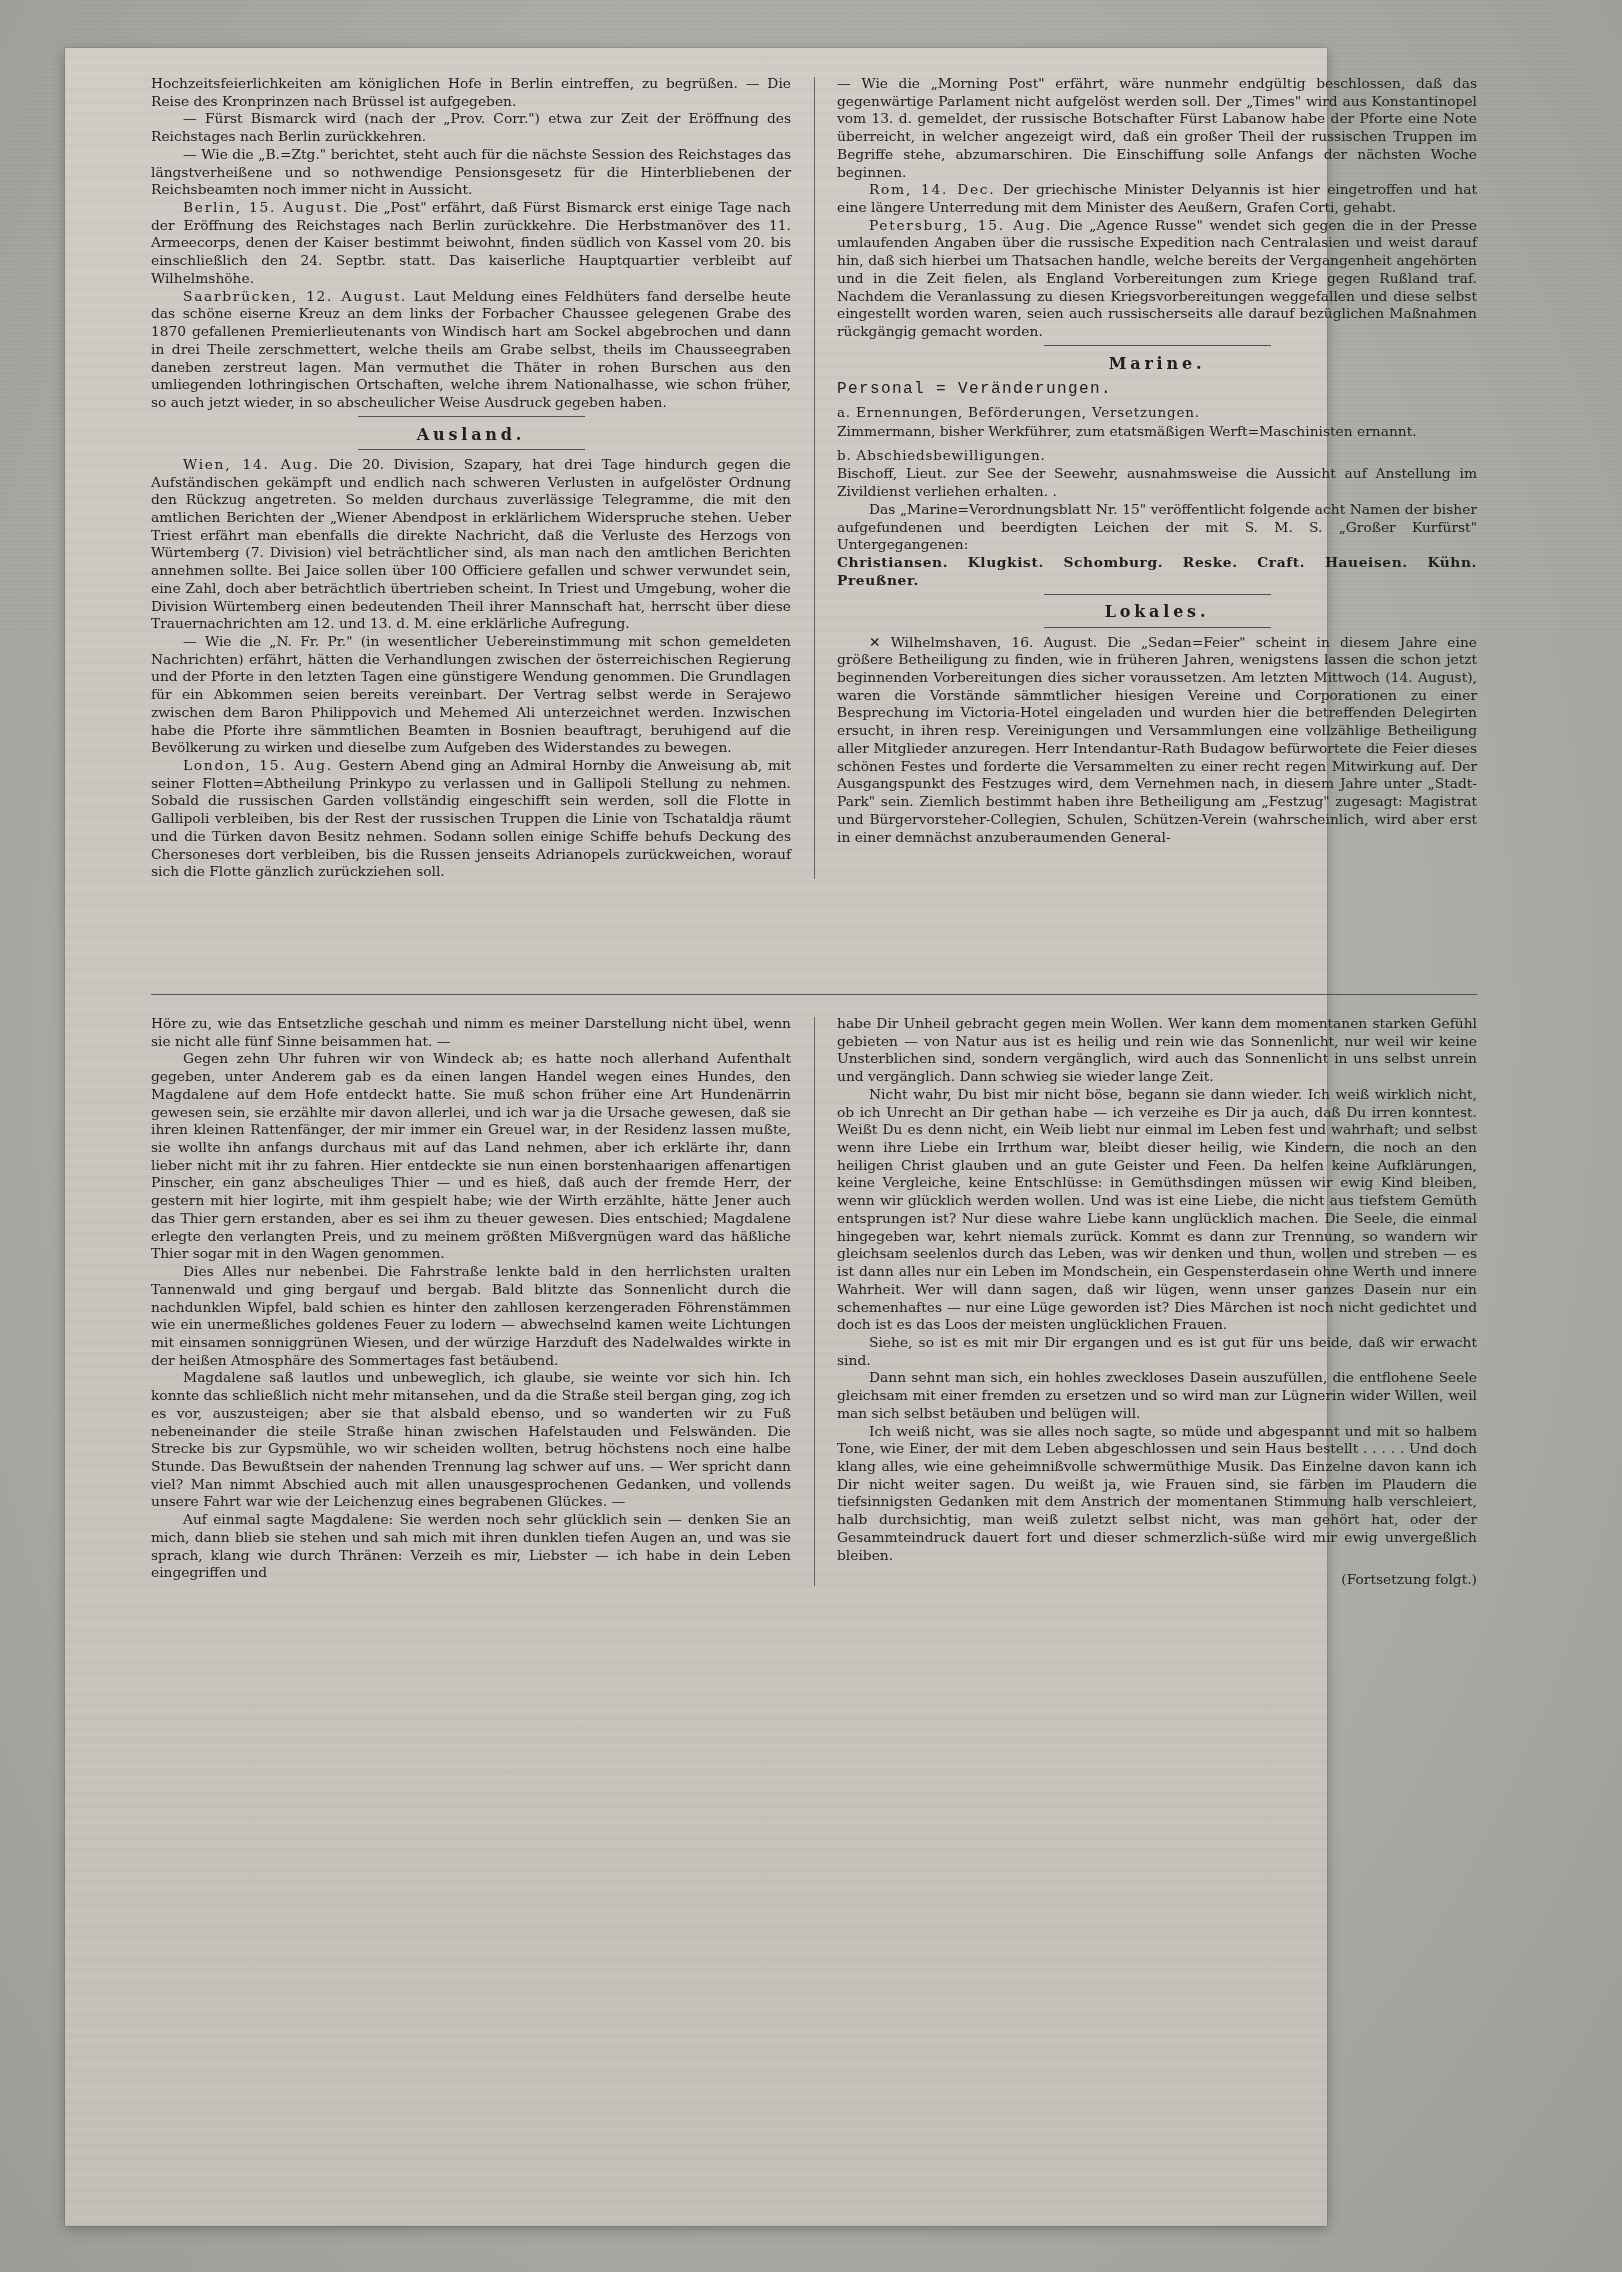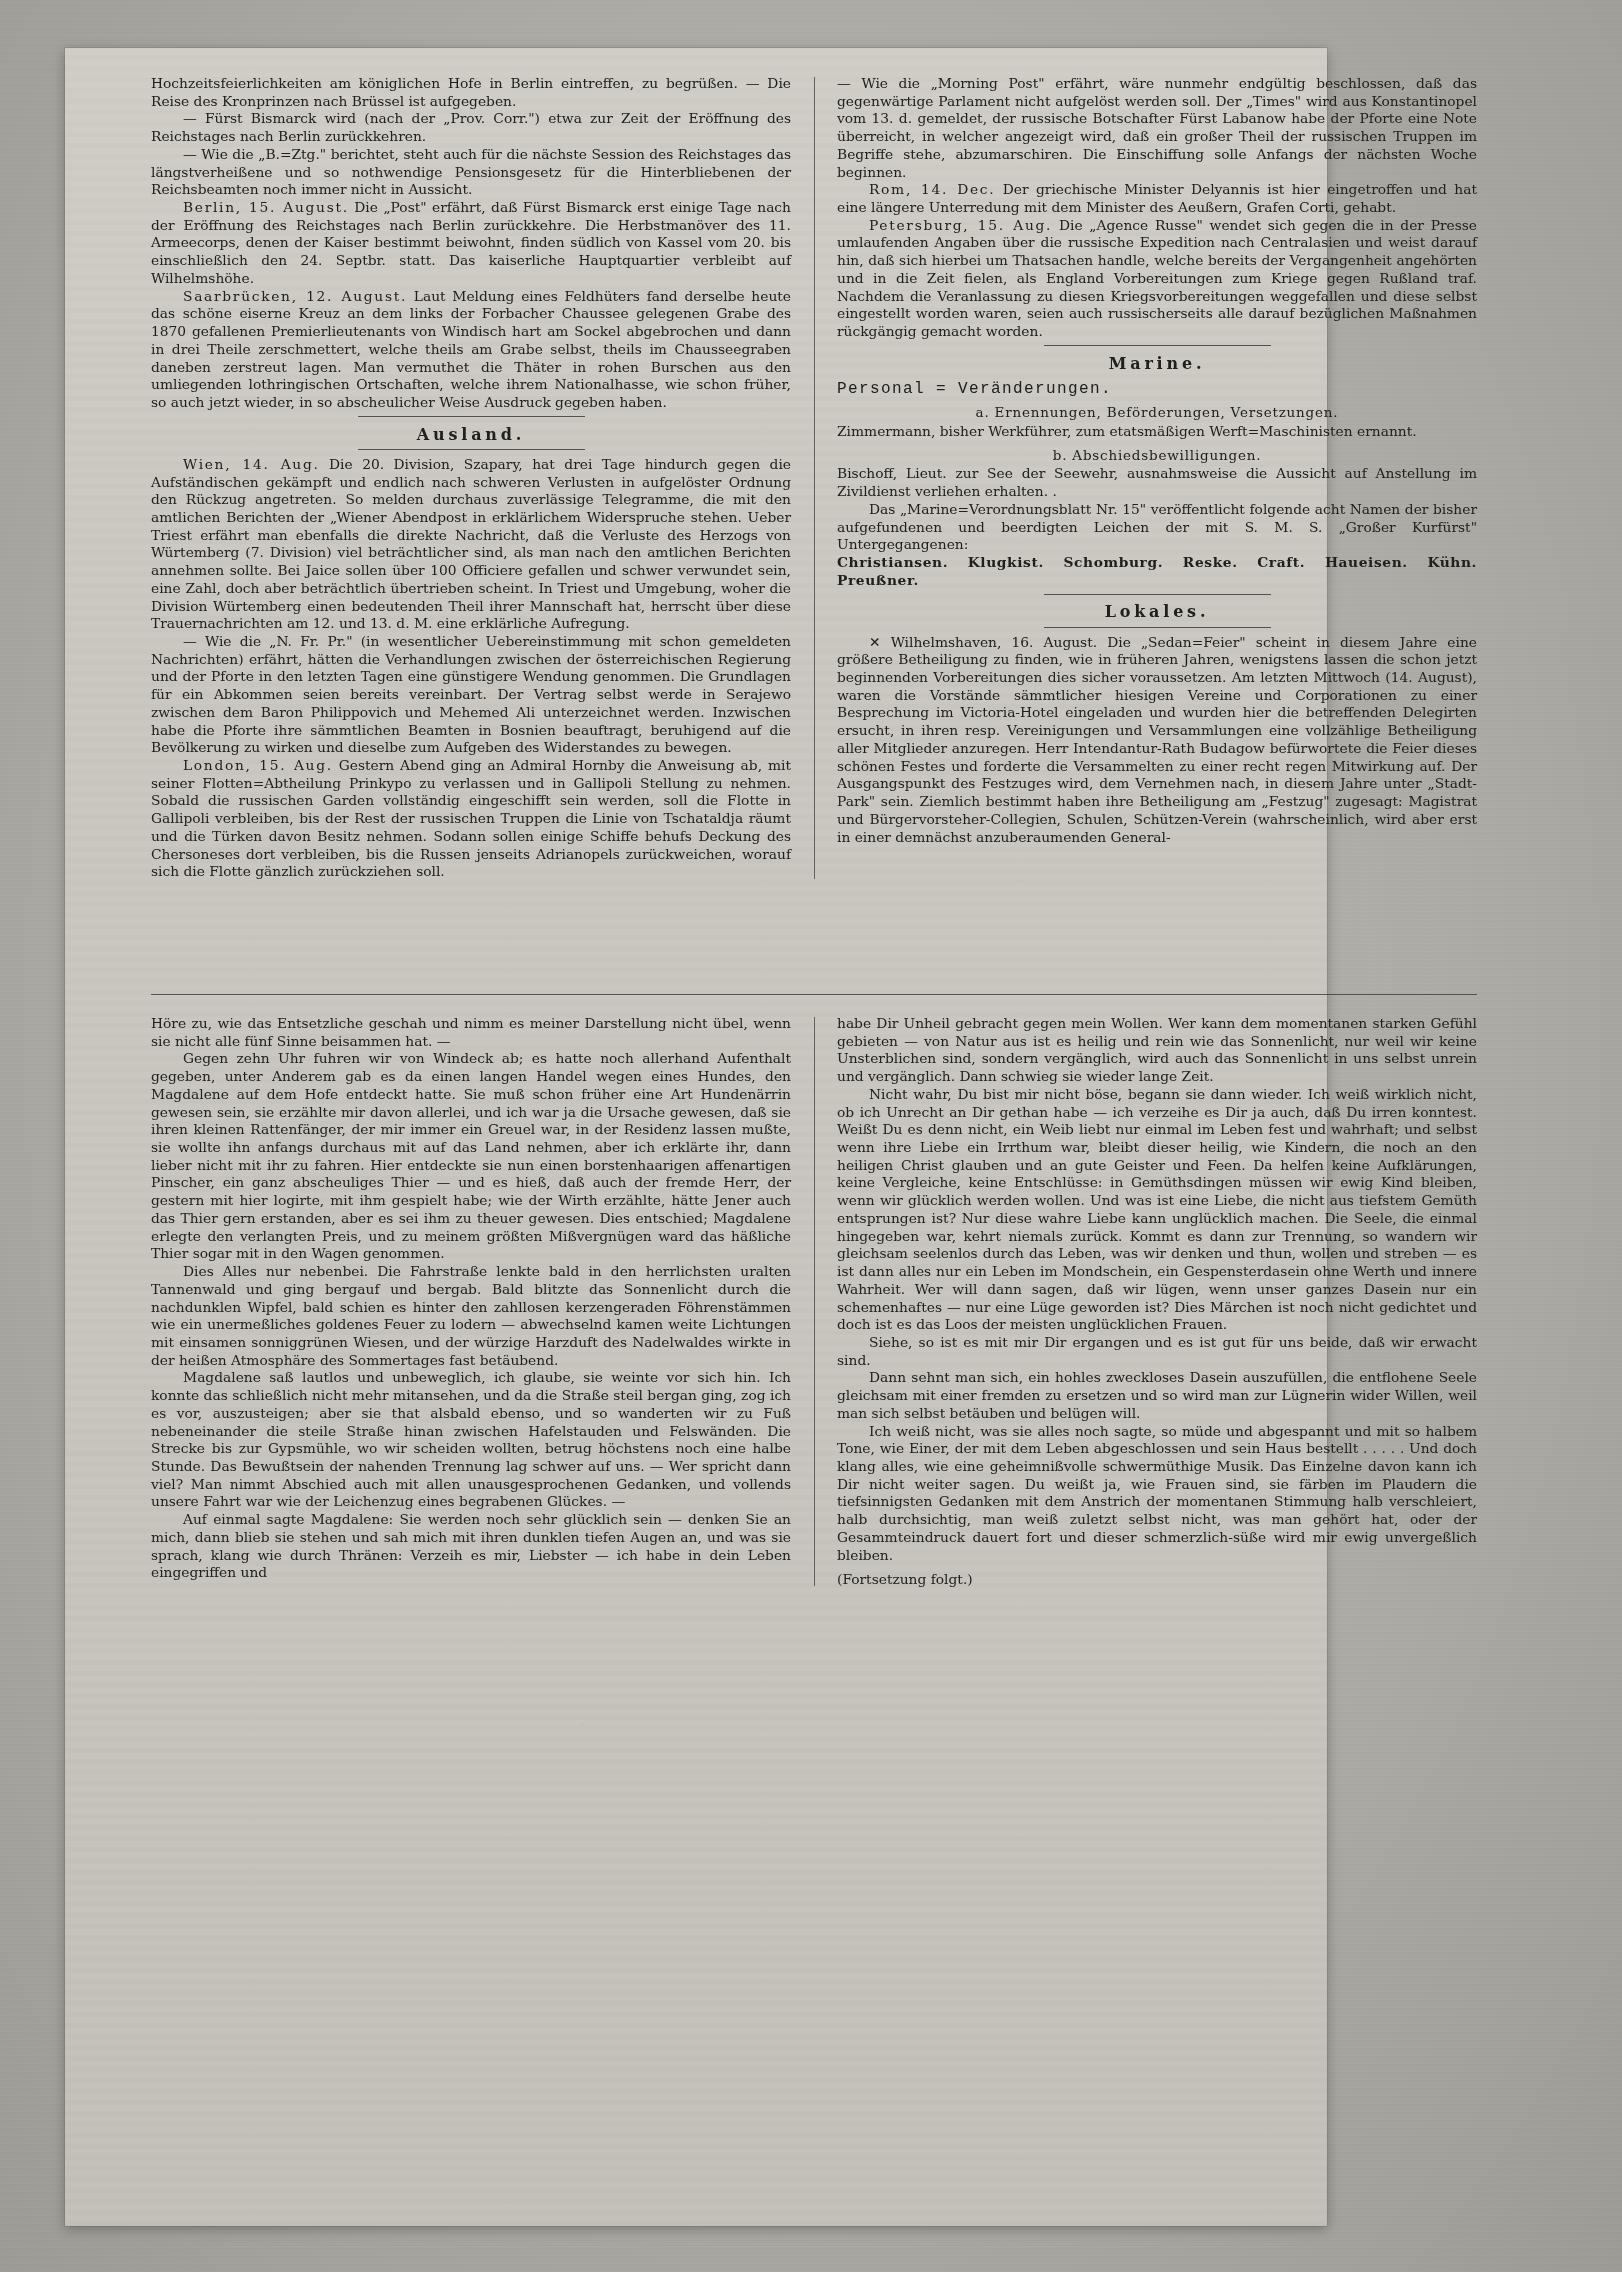--- a/index.html
+++ b/index.html
@@ -89,21 +89,21 @@
   }
   .subhead {
     text-align: left;
     font-size: 16px;
     letter-spacing: 1.4px;
     margin: 4.3px 0 2.2px 0;
     text-indent: 0;
     font-family: Liberation Mono, monospace;
   }
   .subhead2 {
-    text-align: center;
+    text-align: left;
     font-size: 13.5px;
     letter-spacing: 0.8px;
     margin: 5.4px 0 1.6px 0;
     text-indent: 0;
   }
   .bighr {
     position: absolute;
     left: 0;
     width: 1326px;
     height: 1.1px;
@@ -119,21 +119,21 @@
   .toppart {
     position: absolute;
     top: 0; left: 0;
     width: 1326px;
   }
   .names {
     text-indent: 0;
     letter-spacing: 0.6px;
     font-weight: bold;
   }
-  .fin { text-align: left; margin-top: 6.5px; text-indent: 0; }
+  .fin { text-align: right; margin-top: 6.5px; text-indent: 0; }
   .grain {
     position: absolute;
     inset: 0;
     pointer-events: none;
     background-image:
       radial-gradient(circle at 13% 22%, rgba(0,0,0,0.05) 0 1.1px, transparent 1.6px),
       radial-gradient(circle at 71% 9%, rgba(0,0,0,0.04) 0 1.1px, transparent 1.6px),
       radial-gradient(circle at 41% 77%, rgba(0,0,0,0.04) 0 1.1px, transparent 1.6px),
       radial-gradient(circle at 88% 61%, rgba(0,0,0,0.04) 0 1.1px, transparent 1.6px),
       radial-gradient(circle at 26% 51%, rgba(0,0,0,0.03) 0 1.1px, transparent 1.6px);

